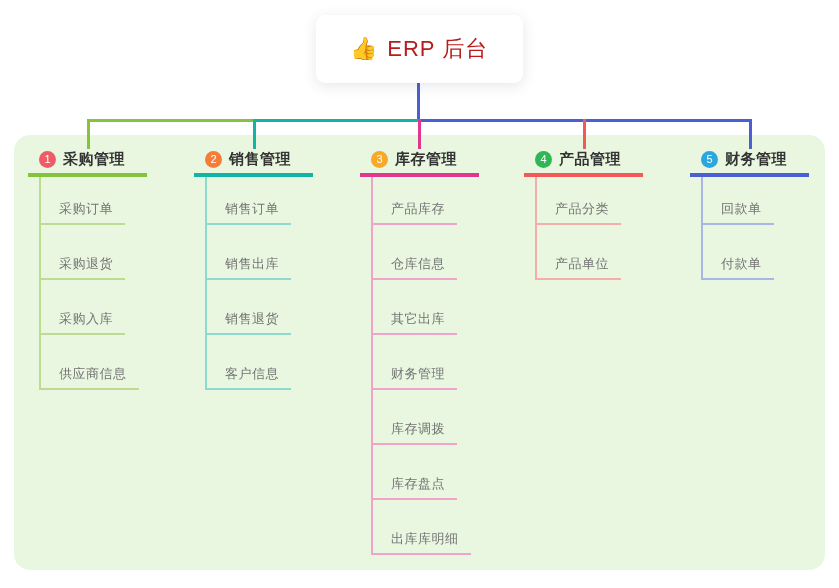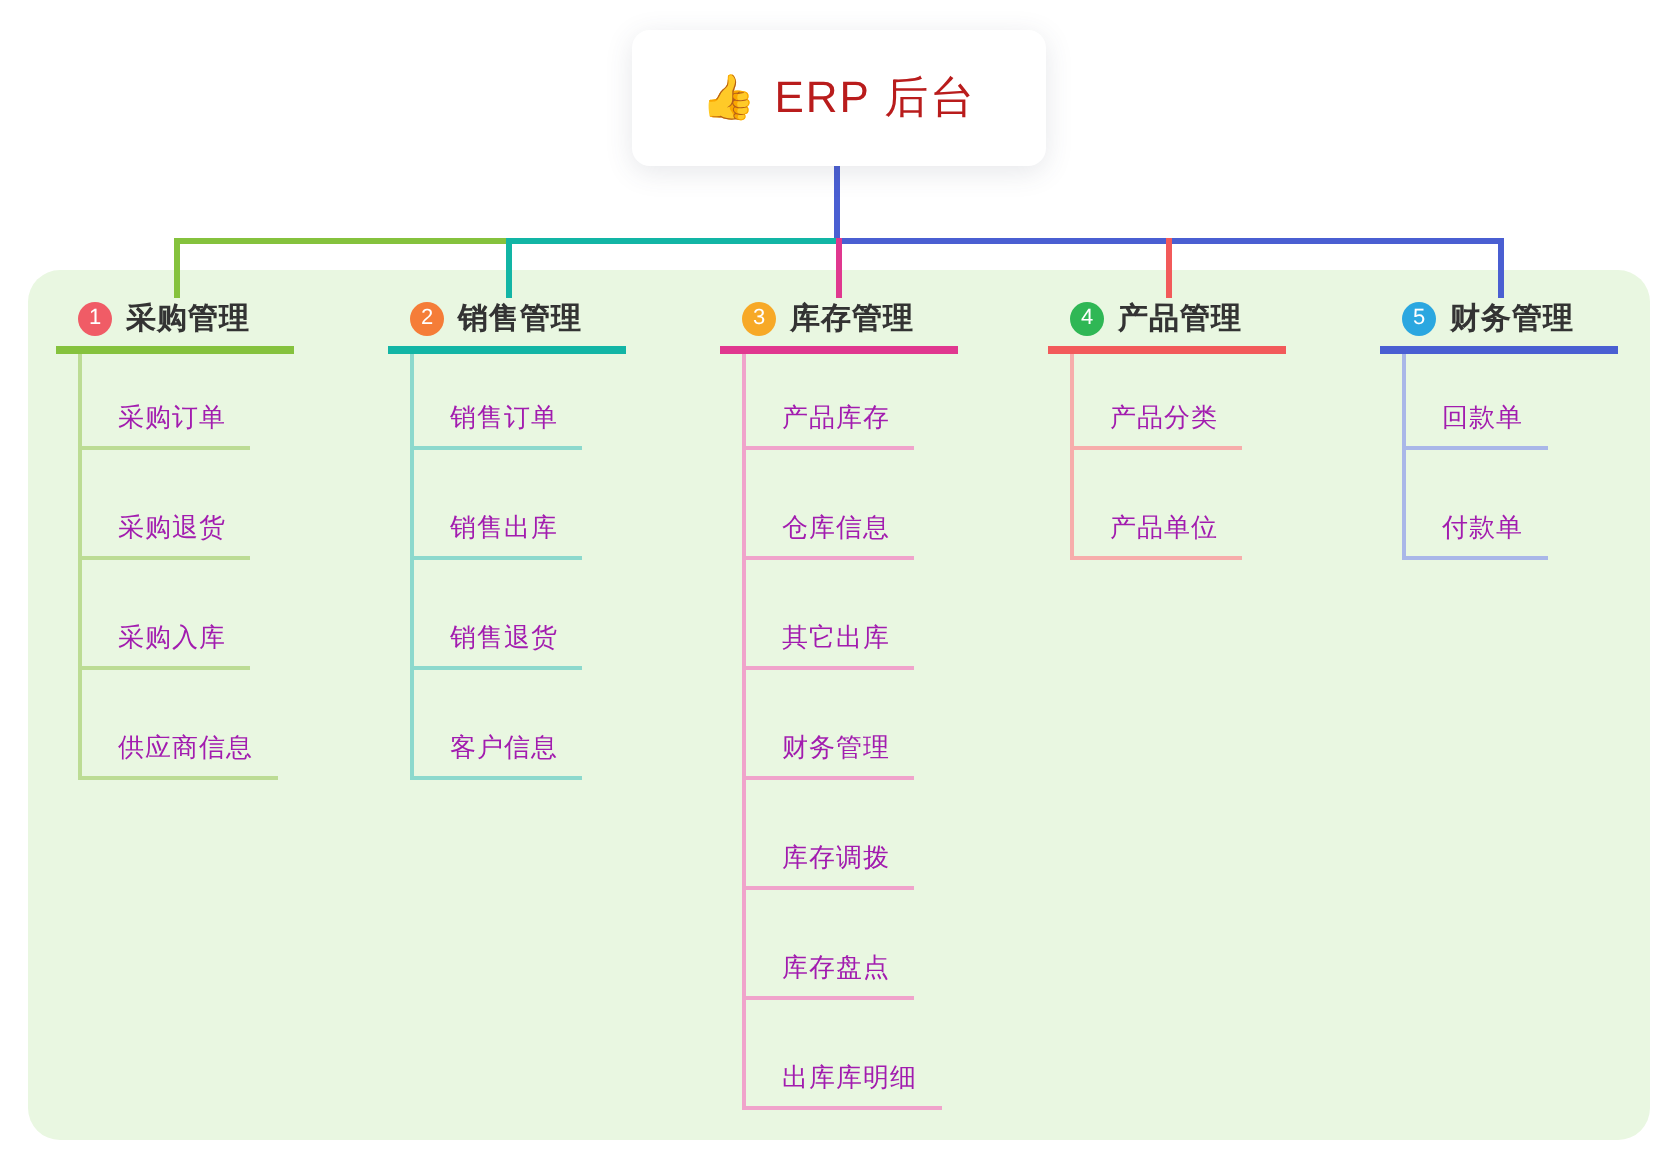--- a/index.html
+++ b/index.html
@@ -64,21 +64,21 @@
 
   .children {
     list-style:none; margin-left:11px; width:-moz-fit-content; width:fit-content;
     border-left:2px solid var(--cl);
   }
   .children li {
     height:55px; width:-moz-fit-content; width:fit-content;
     display:flex; align-items:flex-end;
     padding:0 12px 5px 18px;
     border-bottom:2px solid var(--cl);
-    font-size:13px; color:#a21caf; white-space:nowrap;
+    font-size:13px; color:#737373; white-space:nowrap;
     letter-spacing:.5px; cursor:pointer;
   }
   .children li:first-child { height:48px; }
 </style>
 </head>
 <body>
 
 <div class="canvas">
 
   <div class="panel" style="background: rgb(233, 247, 225);"></div>

